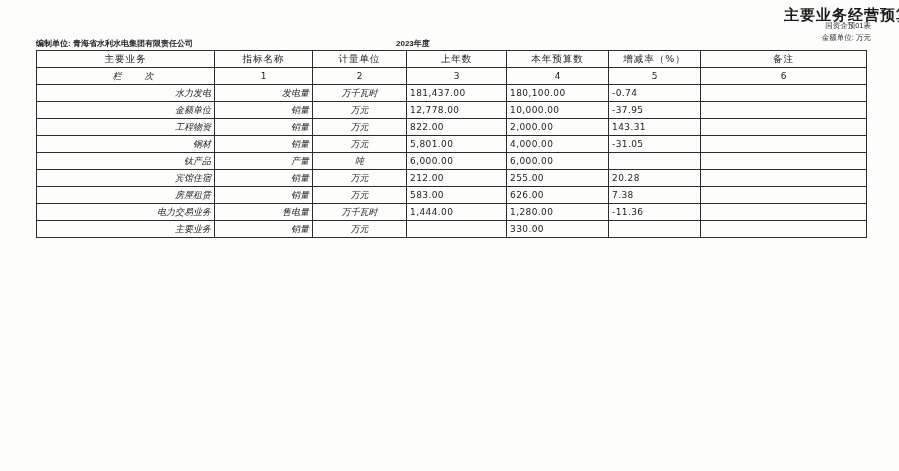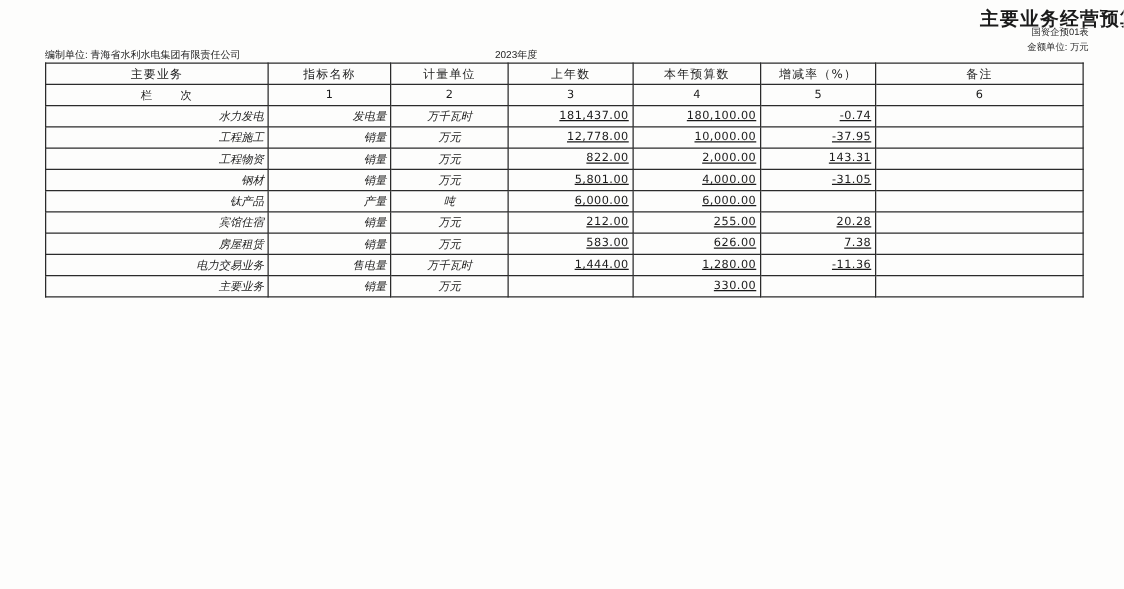--- a/index.html
+++ b/index.html
@@ -45,20 +45,21 @@
     margin-left: 24px;
   }
   .meta-row {
     position: absolute;
     left: 36px;
     top: 38px;
     width: 830px;
     height: 14px;
     font-size: 8px;
     color: #232323;
+    font-weight: bold;
   }
   .meta-left {
     position: absolute;
     left: 0;
     top: 0;
     white-space: nowrap;
   }
   .meta-center {
     position: absolute;
     left: 360px;
@@ -101,24 +102,25 @@
 
   .rownum-row td {
     text-align: center;
     font-size: 9px;
     height: 15px;
   }
   .rownum-label {
     text-align: left;
     letter-spacing: 10px;
     padding-left: 28px !important;
+    font-style: italic;
   }
   .c-left { text-align: right; padding-left: 6px; font-style: italic; }
   .c-center { text-align: center; font-style: italic; }
-  .c-right { text-align: right; padding-right: 8px; font-family: "DejaVu Sans", "Liberation Sans", sans-serif; text-decoration: underline; }
+  .c-right { padding-right: 8px; font-family: "DejaVu Sans", "Liberation Sans", sans-serif; }
   .num { letter-spacing: 0.4px; }
 </style>
 </head>
 <body>
 
 <div class="page">
 
   <div class="doc-title">主要业务经营预算表</div>
 
   <div class="top-right">
@@ -168,21 +170,21 @@
         <tr>
           <td class="c-left">水力发电</td>
           <td class="c-left">发电量</td>
           <td class="c-center">万千瓦时</td>
           <td class="c-right num">181,437.00</td>
           <td class="c-right num">180,100.00</td>
           <td class="c-right num">-0.74</td>
           <td class="c-center"></td>
         </tr>
         <tr>
-          <td class="c-left">工程施工</td>
+          <td class="c-left">金额单位</td>
           <td class="c-left">销量</td>
           <td class="c-center">万元</td>
           <td class="c-right num">12,778.00</td>
           <td class="c-right num">10,000.00</td>
           <td class="c-right num">-37.95</td>
           <td class="c-center"></td>
         </tr>
         <tr>
           <td class="c-left">工程物资</td>
           <td class="c-left">销量</td>

